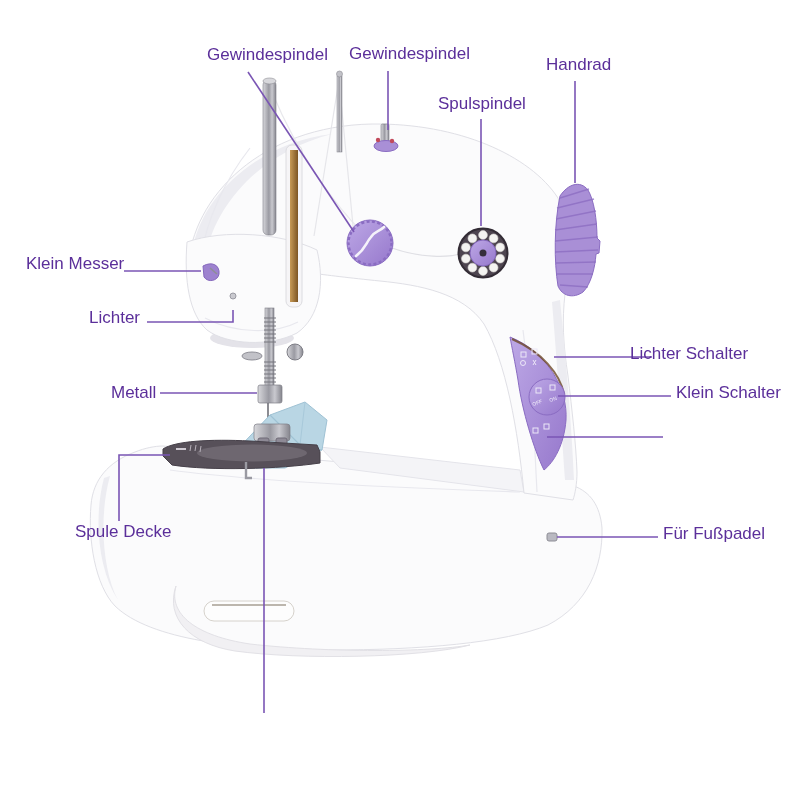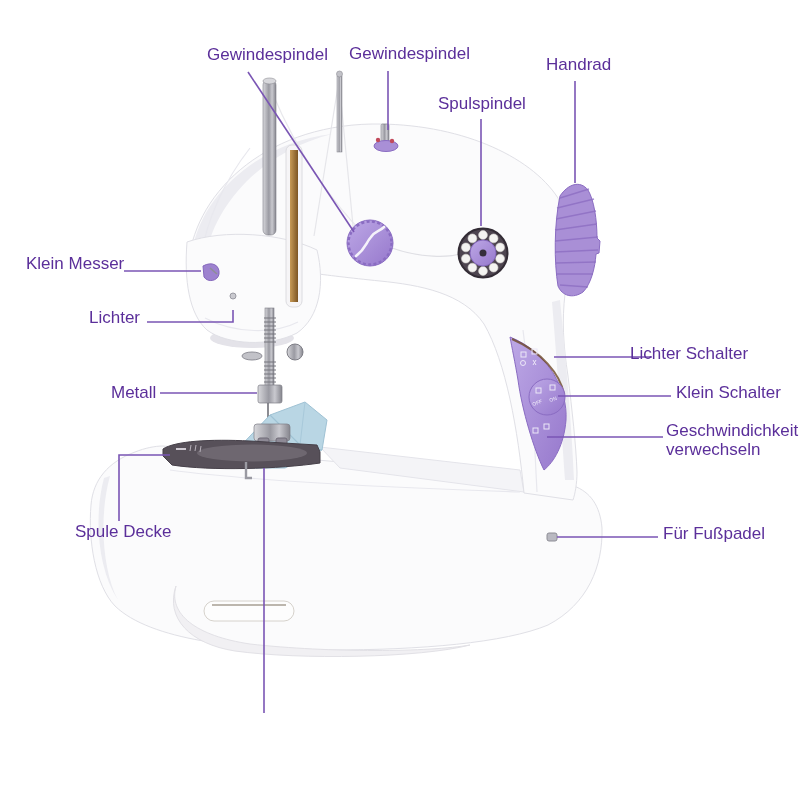--- a/index.html
+++ b/index.html
@@ -252,17 +252,15 @@
 <div class="label" style="left:207px;top:45px;">Gewindespindel</div>
 <div class="label" style="left:337px;top:44px;margin-left:12px;">Gewindespindel</div>
 <div class="label" style="left:438px;top:94px;">Spulspindel</div>
 <div class="label" style="left:546px;top:55px;text-align:center;">Handrad</div>
 <div class="label" style="left:26px;top:254px;">Klein Messer</div>
 <div class="label" style="left:89px;top:308px;">Lichter</div>
 <div class="label" style="left:111px;top:383px;">Metall</div>
 <div class="label" style="left:75px;top:522px;">Spule Decke</div>
 <div class="label" style="left:622px;top:344px;margin-left:8px;">Lichter Schalter</div>
 <div class="label" style="left:676px;top:383px;">Klein Schalter</div>
-<div class="label multiline" style="left:666px;top:421px;">Geschwindichkeit
-verwechseln</div>
 <div class="label" style="left:663px;top:524px;">Für Fußpadel</div>
 
 </div>
 
 </body></html>

